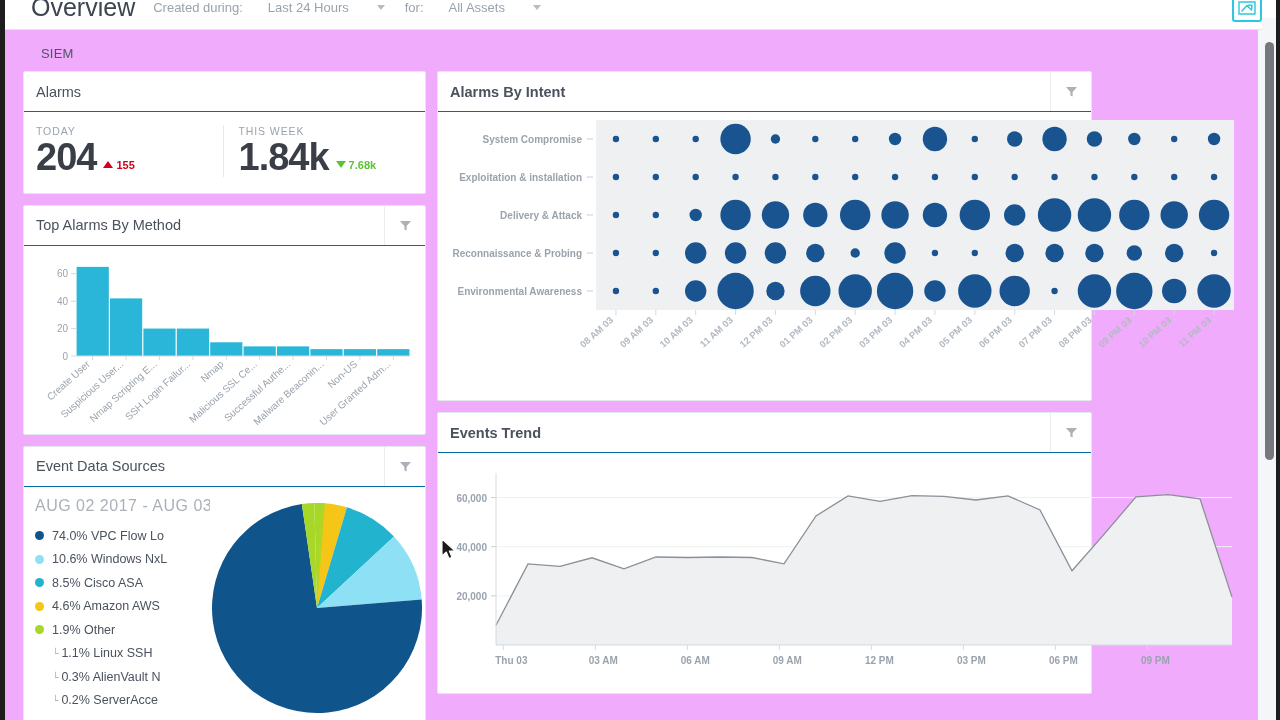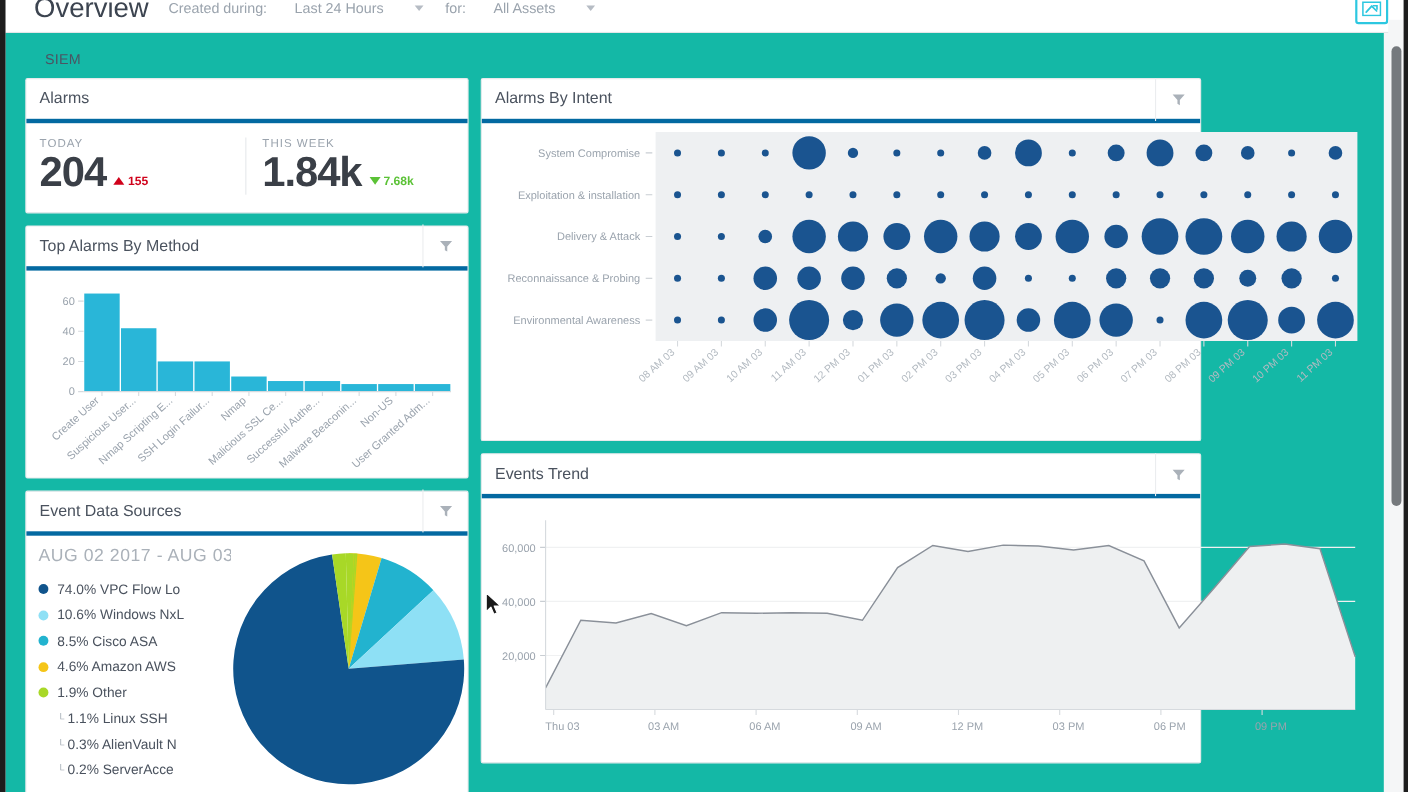--- a/index.html
+++ b/index.html
@@ -82,50 +82,50 @@
     justify-content: center;
     background: #fff;
   }
 
   
   .content {
     position: absolute;
     left: 5px; top: 30px;
     width: 1253px;
     height: 690px;
-    background: #14b8a6;
+    background: #f0abfc;
     padding: 0 18px;
   }
 
   .section-label {
     font-size: 13px;
     color: #4b5563;
     padding: 16px 0 10px 18px;
     letter-spacing: .2px;
   }
 
   .grid {
     display: flex;
     gap: 11px;
     align-items: flex-start;
   }
   .col-left  { width: 403px; flex: none; }
-  .col-right { width: 655px; flex: none; }
+  .col-right { width: 655px; flex: none; font-weight: bold; }
 
   .card {
     background: #ffffff;
     border: 1px solid #e6e9eb;
     border-radius: 2px;
     margin-bottom: 11px;
   }
   .card-head {
     height: 40px;
     display: flex;
     align-items: center;
-    border-bottom: 4px solid #0369a1;
+    border-bottom: 1px solid #0369a1;
     padding-left: 12px;
   }
   .card-title {
     font-size: 14.5px;
     color: #4a525e;
     flex: 1;
   }
   .filter-btn {
     width: 41px;
     height: 39px;

